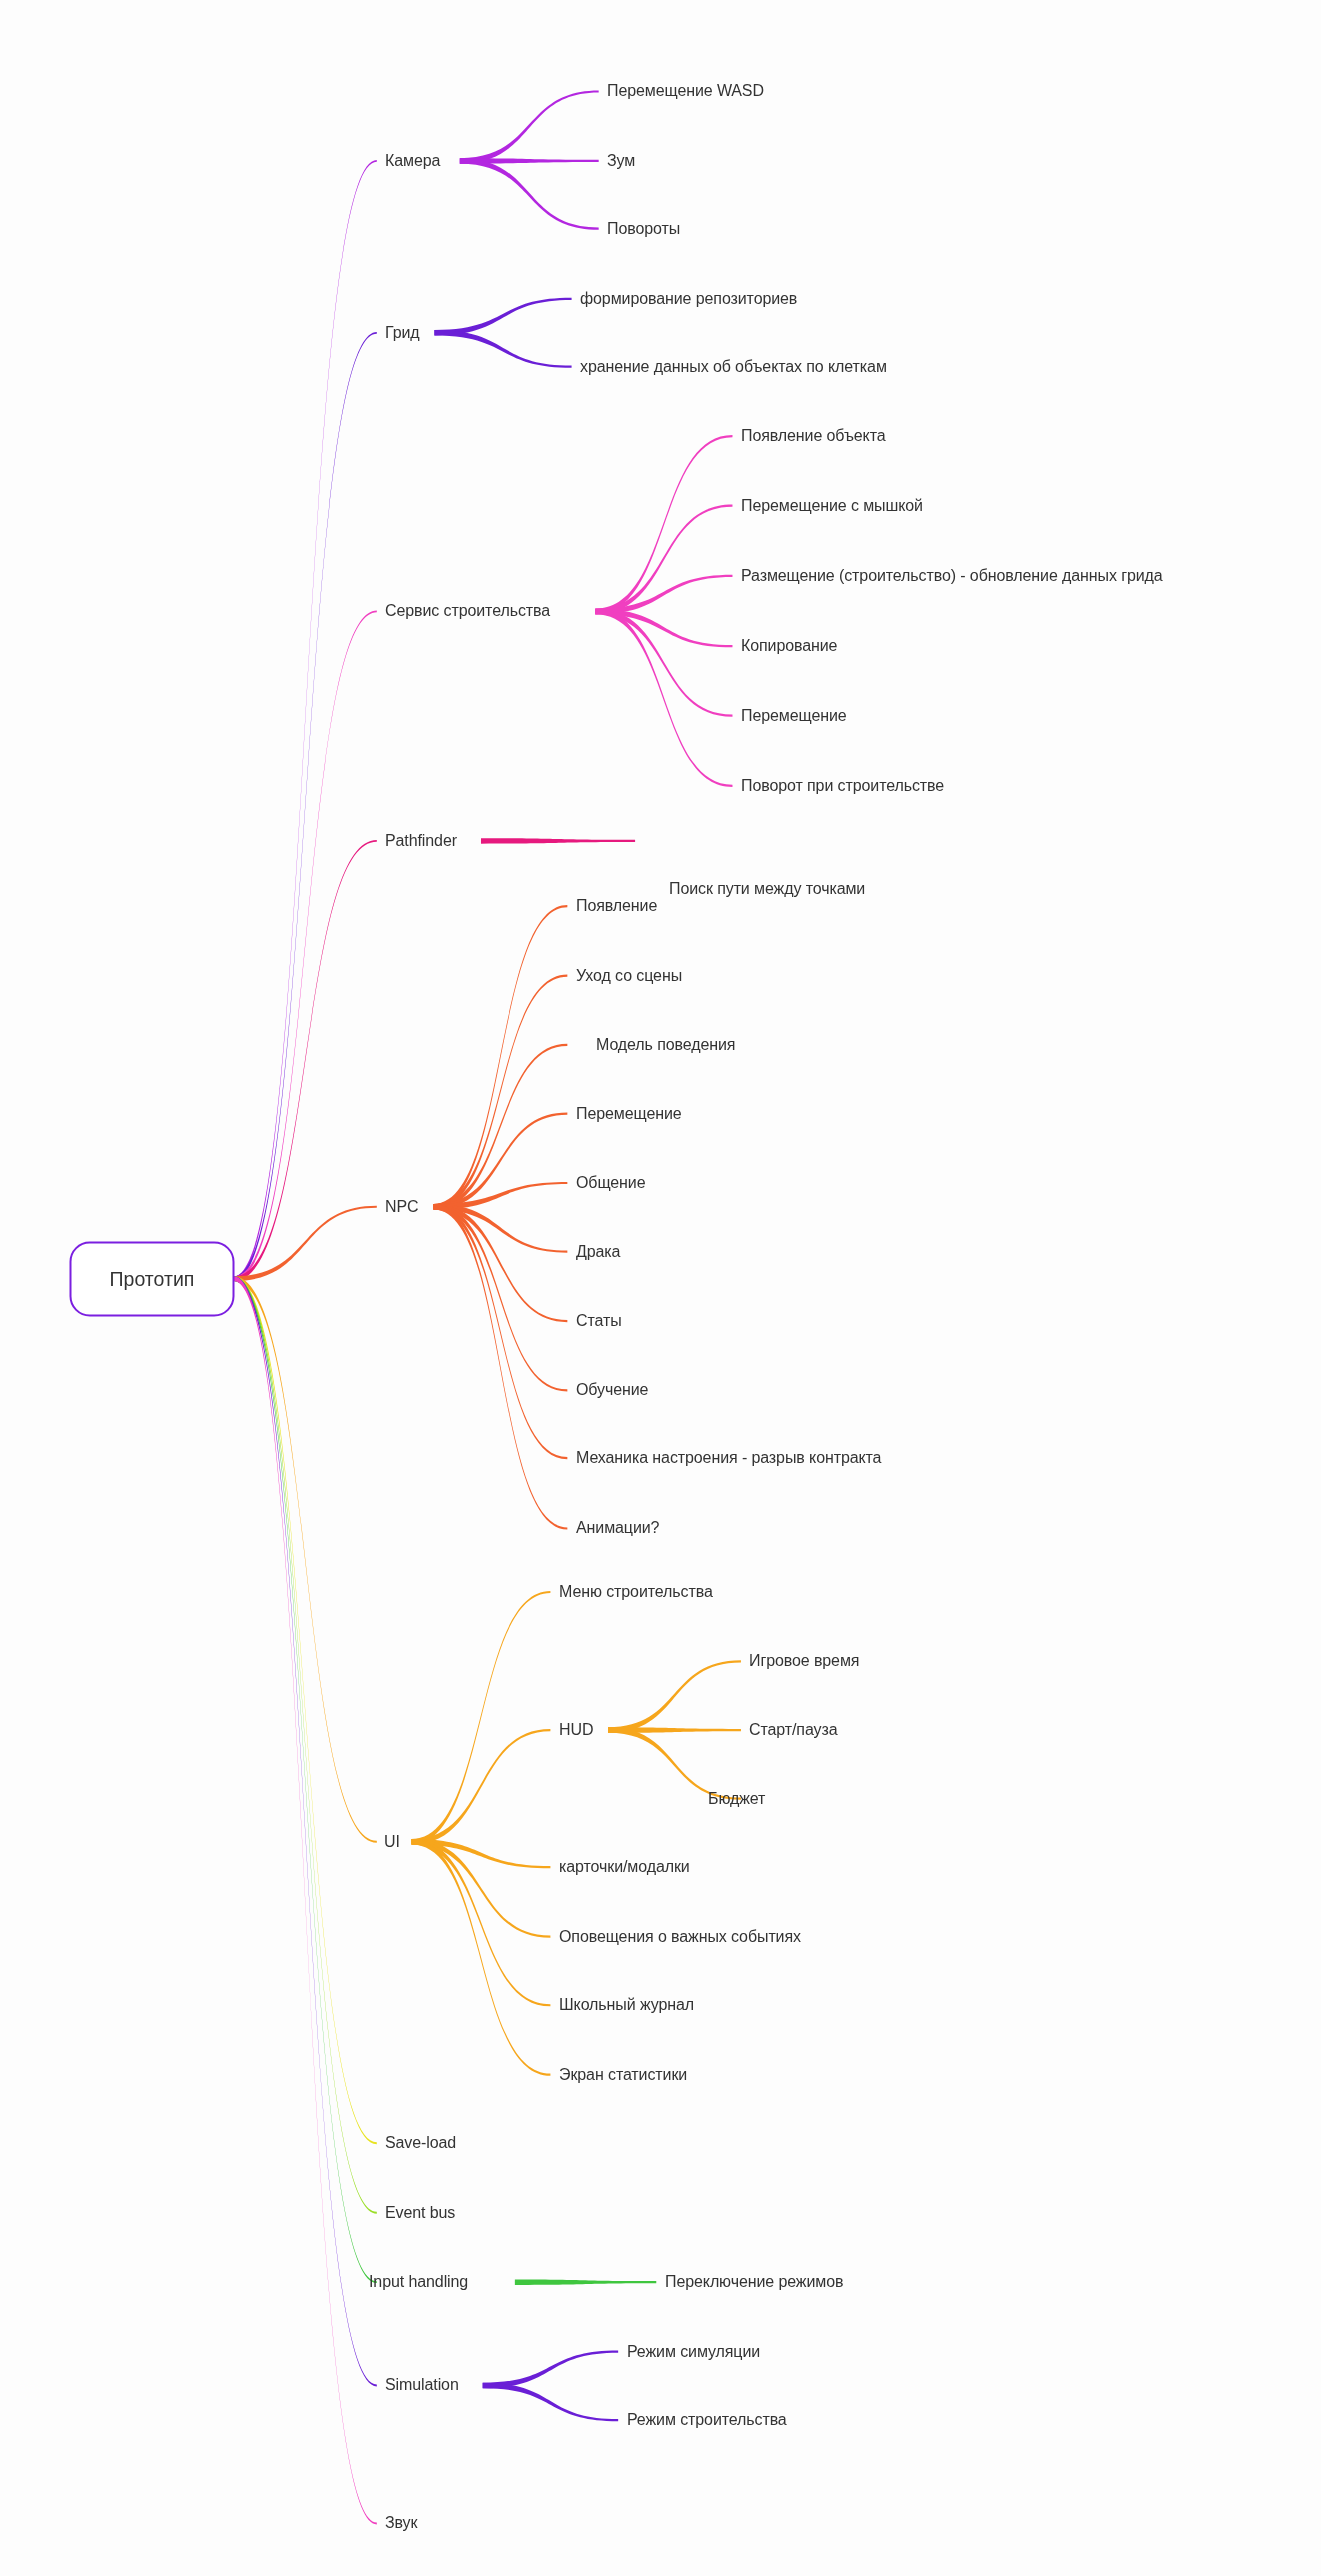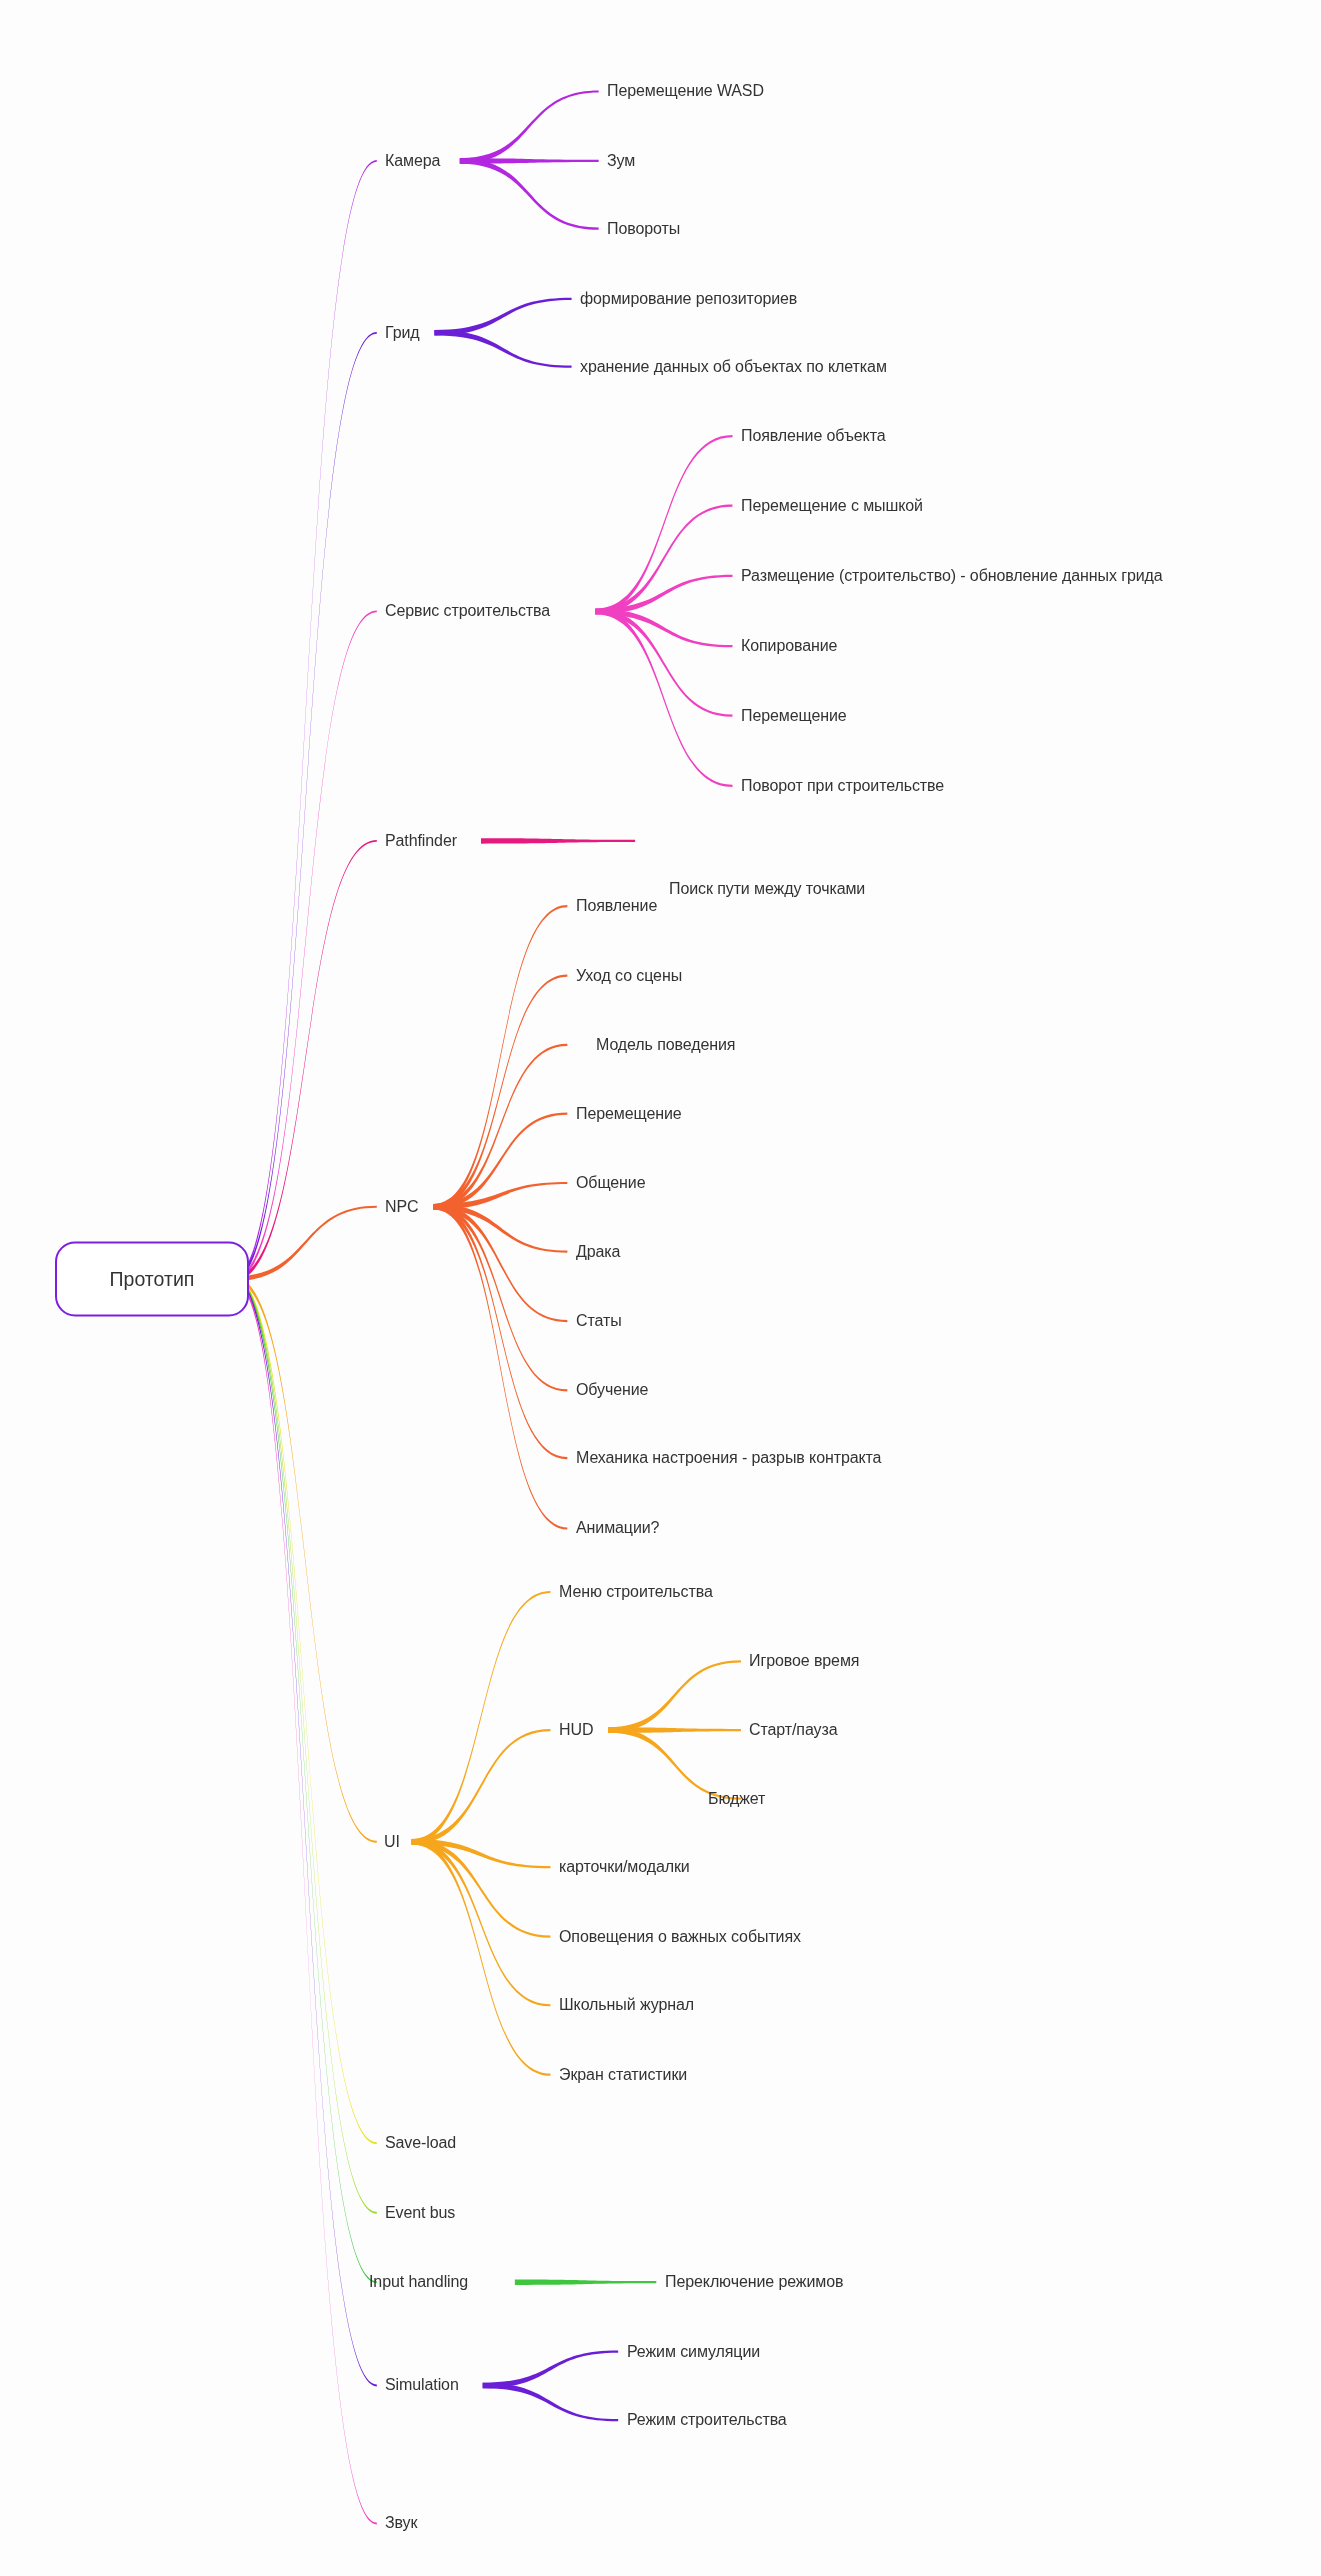--- a/index.html
+++ b/index.html
@@ -97,21 +97,21 @@
       <path d="M 276 1507.25 C 368.95 1507.25, 352.05 2529.9, 445 2529.9 L 445 2532.1 C 352.05 2532.1, 368.95 1512.75, 276 1512.75 Z" fill="#e8e321" stroke="none"></path>
       <path d="M 276 1507.25 C 368.95 1507.25, 352.05 2611.9, 445 2611.9 L 445 2614.1 C 352.05 2614.1, 368.95 1512.75, 276 1512.75 Z" fill="#9ade28" stroke="none"></path>
       <path d="M 276 1507.25 C 368.95 1507.25, 352.05 2693.9, 445 2693.9 L 445 2696.1 C 352.05 2696.1, 368.95 1512.75, 276 1512.75 Z" fill="#3fc63f" stroke="none"></path>
       <path d="M 608 2691.75 C 699.85 2691.75, 683.15 2693.7, 775 2693.7 L 775 2696.3 C 683.15 2696.3, 699.85 2698.25, 608 2698.25 Z" fill="#3fc63f" stroke="none"></path>
       <path d="M 276 1507.25 C 368.95 1507.25, 352.05 2815.9, 445 2815.9 L 445 2818.1 C 352.05 2818.1, 368.95 1512.75, 276 1512.75 Z" fill="#6a1fd6" stroke="none"></path>
       <path d="M 570 2813.75 C 658 2813.75, 642 2775.7, 730 2775.7 L 730 2778.3 C 642 2778.3, 658 2820.25, 570 2820.25 Z" fill="#6a1fd6" stroke="none"></path>
       <path d="M 570 2813.75 C 658 2813.75, 642 2856.7, 730 2856.7 L 730 2859.3 C 642 2859.3, 658 2820.25, 570 2820.25 Z" fill="#6a1fd6" stroke="none"></path>
       <path d="M 276 1507.25 C 368.95 1507.25, 352.05 2978.9, 445 2978.9 L 445 2981.1 C 352.05 2981.1, 368.95 1512.75, 276 1512.75 Z" fill="#f03fc0" stroke="none"></path>
     </svg>
   <div id="nodes-layer">
-      <div class="node-root" style="left: 152px; top: 1279px; width: 194px; height: 75px; border-color: rgb(123, 31, 224);">
+      <div class="node-root" style="left: 152px; top: 1279px; width: 165px; height: 75px; border-color: rgb(123, 31, 224);">
         <span class="node-root-text">Прототип</span>
       </div>
       <div class="node-label" style="left: 385px; top: 161px;">Камера</div>
       <div class="node-label" style="left: 607px; top: 91px;">Перемещение WASD</div>
       <div class="node-label" style="left: 607px; top: 161px;">Зум</div>
       <div class="node-label" style="left: 607px; top: 229px;">Повороты</div>
       <div class="node-label" style="left: 385px; top: 333px;">Грид</div>
       <div class="node-label" style="left: 580px; top: 299px;">формирование репозиториев</div>
       <div class="node-label" style="left: 580px; top: 367px;">хранение данных об объектах по клеткам</div>
       <div class="node-label" style="left: 385px; top: 611px;">Сервис строительства</div>

